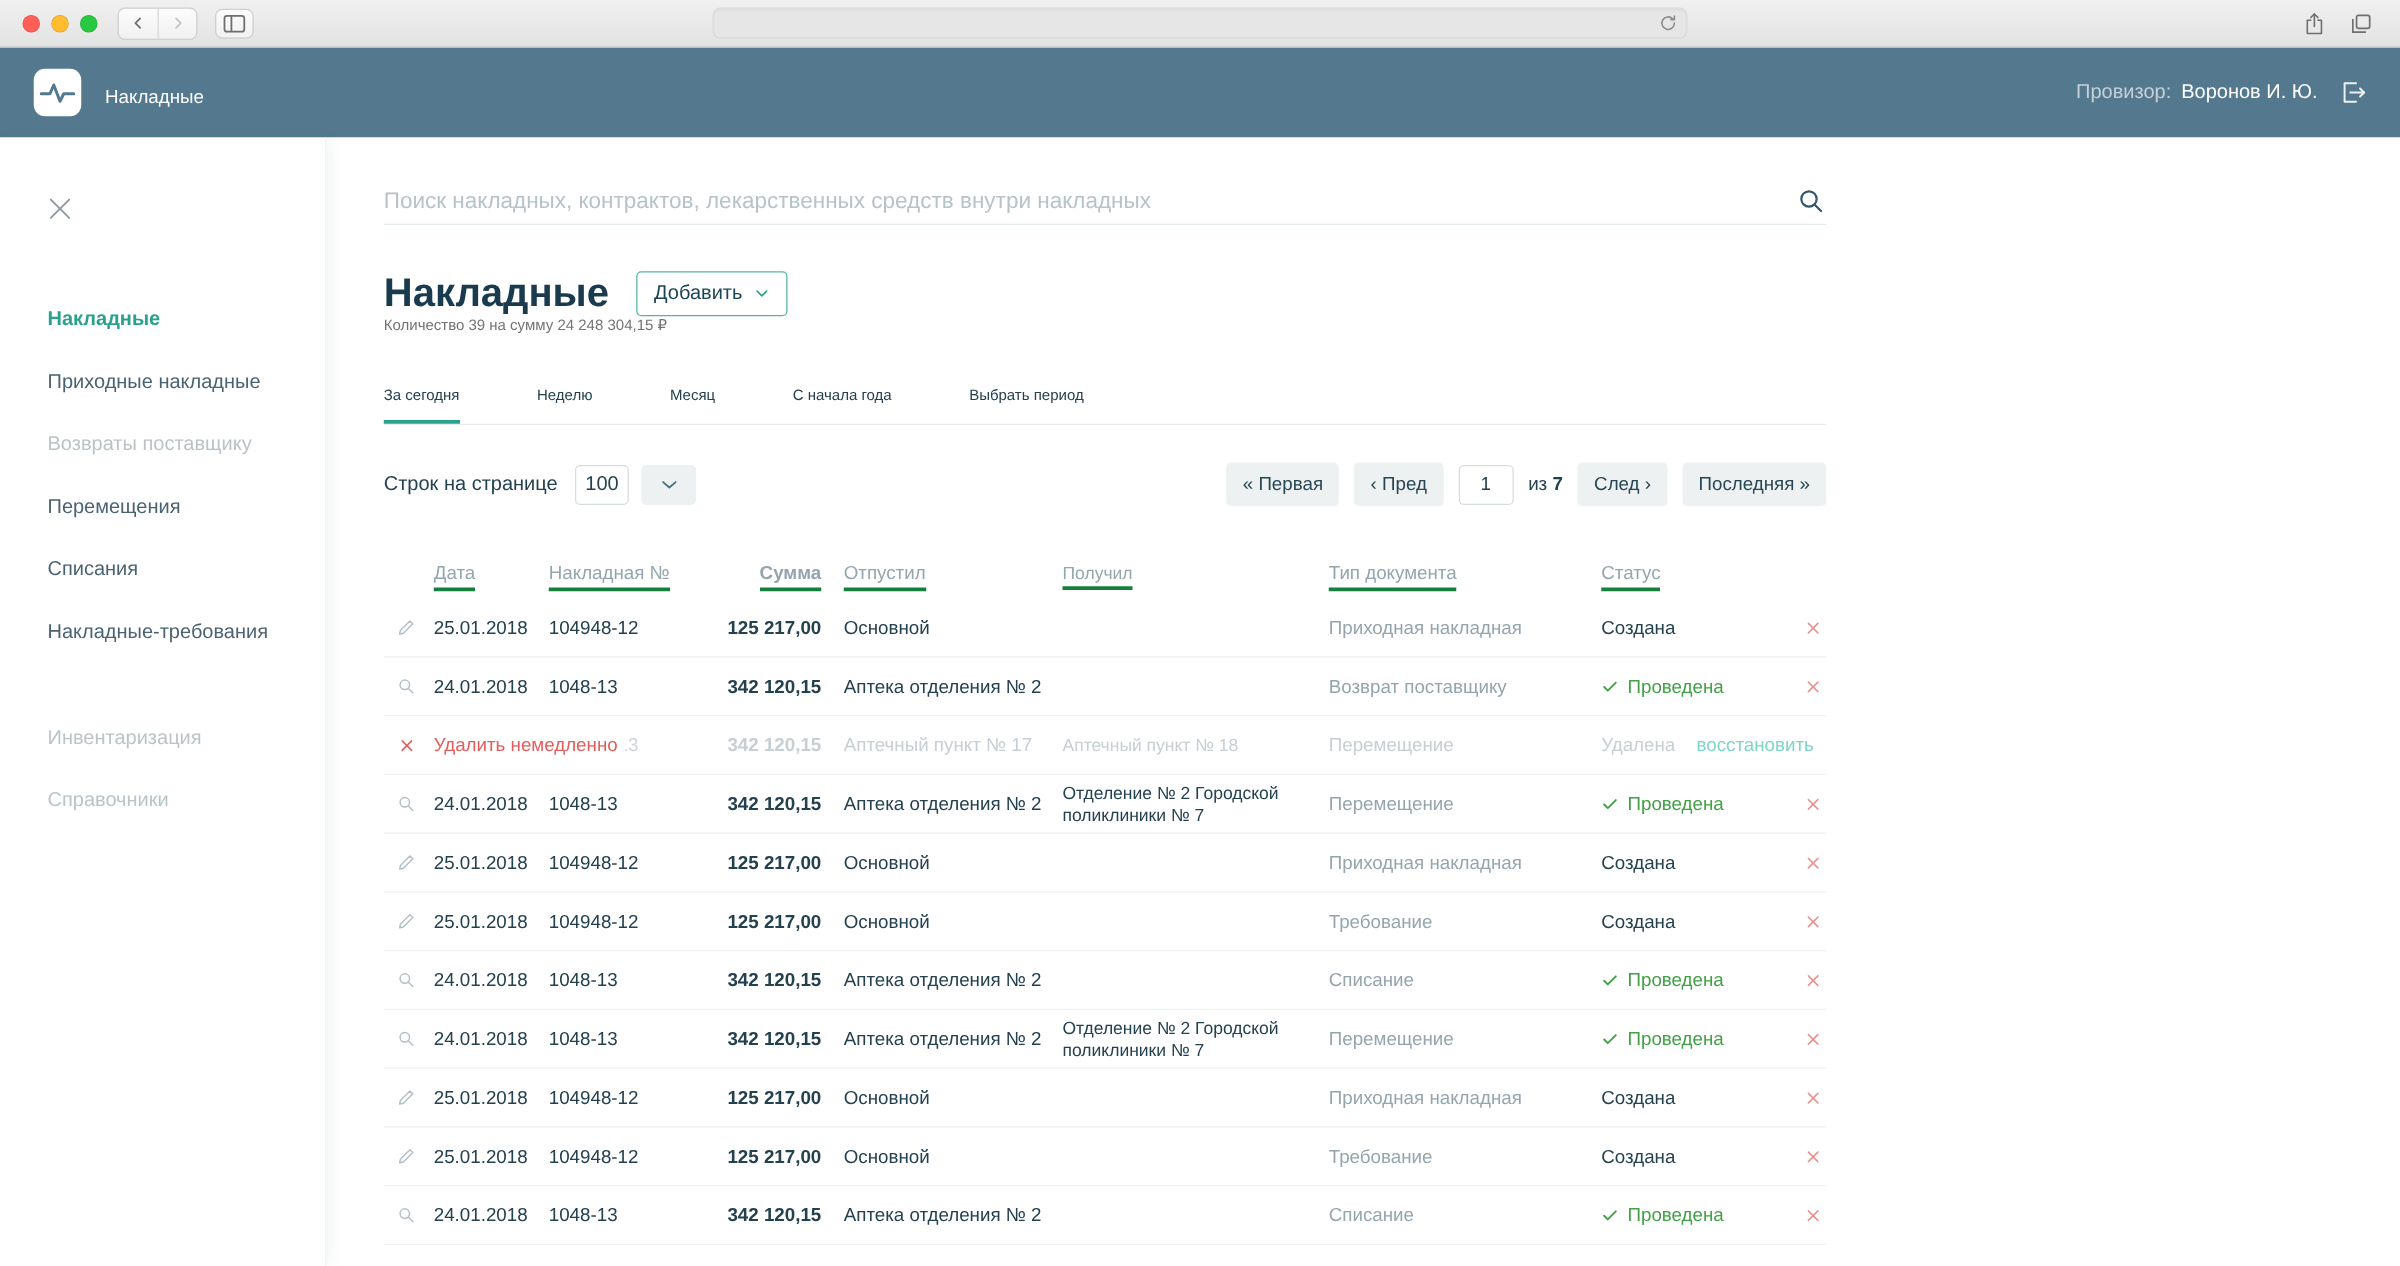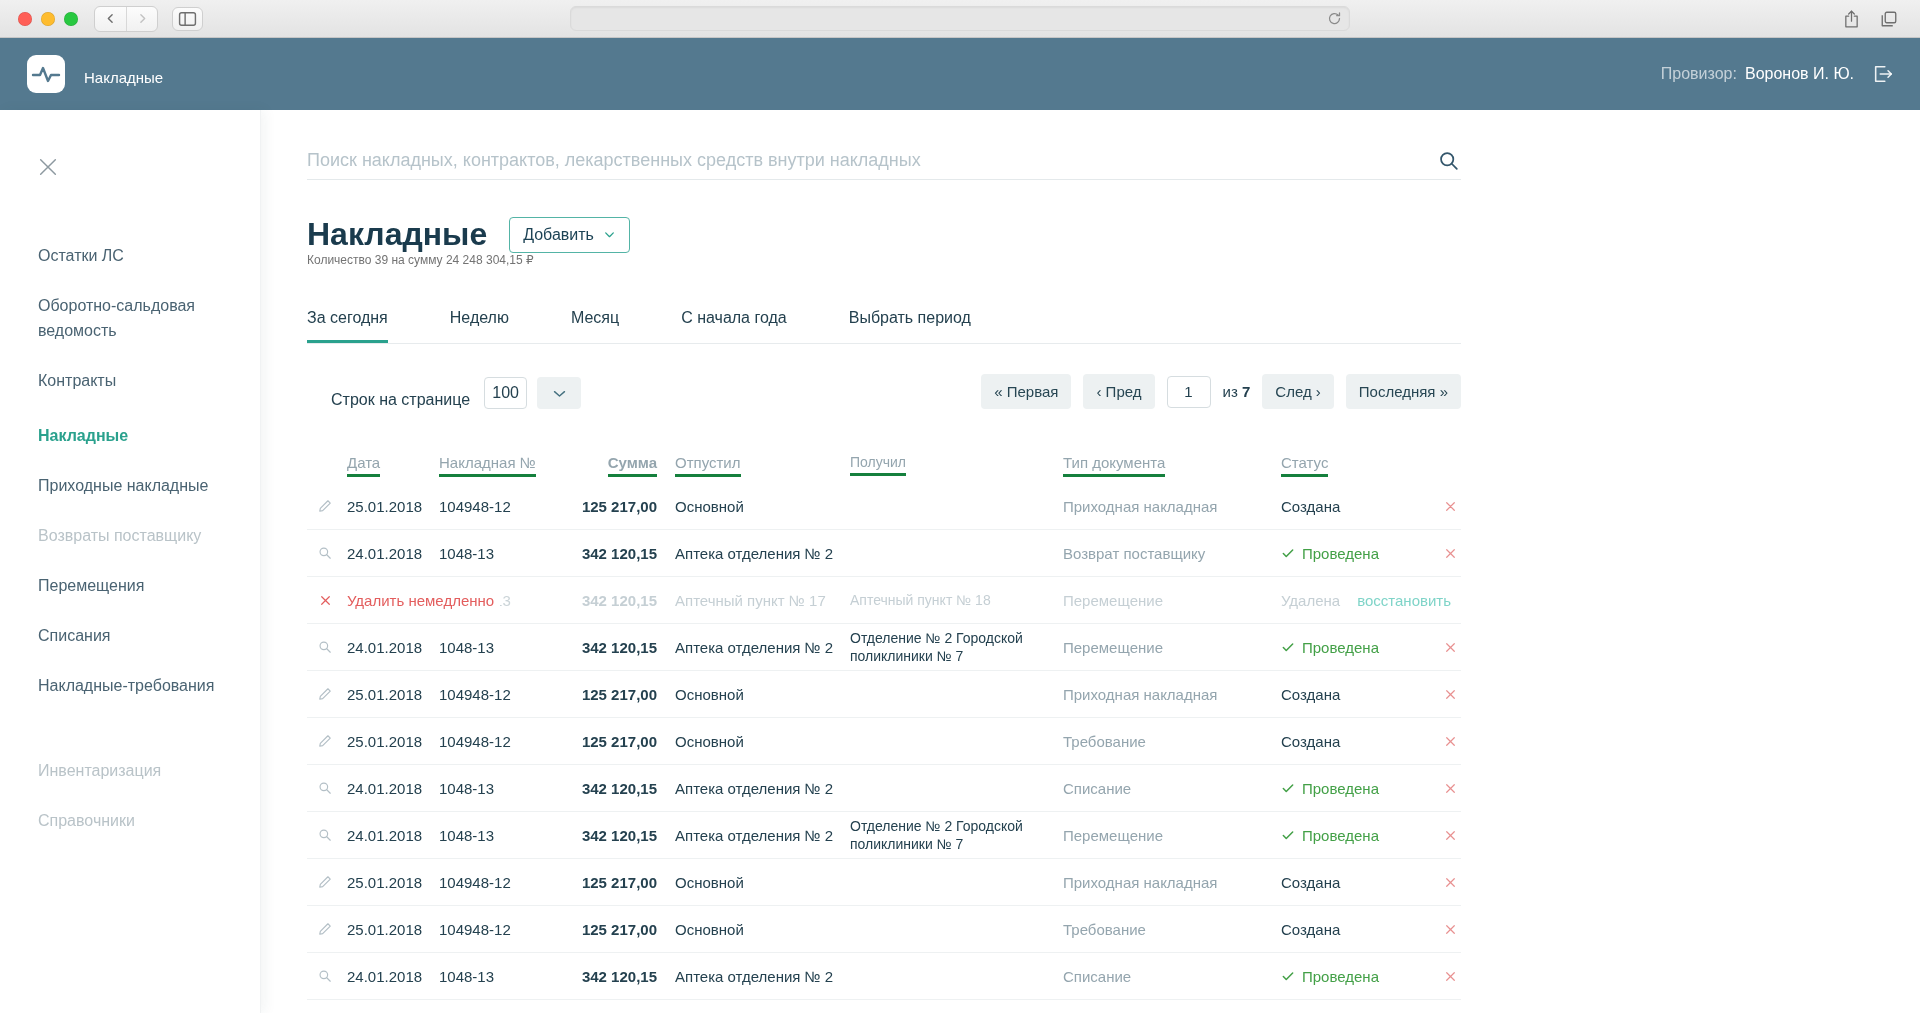--- a/index.html
+++ b/index.html
@@ -63,25 +63,25 @@
   
   .title-row{margin-top:36px;display:flex;align-items:center;}
   h1{margin:0;font-size:32px;color:#1A3B4D;font-weight:700;}
   .add-btn{margin-left:22px;display:inline-flex;align-items:center;gap:9px;border:1px solid #54B4A6;background:#fff;
            border-radius:4px;padding:8px 13px;font-size:16px;color:#1D4355;font-family:inherit;cursor:pointer;}
   .add-btn .chev{color:#2AA18D;display:flex;}
   .summary{font-size:12px;color:#737373;}
 
   
   .tabs{margin-top:42px;border-bottom:1px solid #E7EBED;display:flex;}
-  .tab{margin-right:62px;padding-bottom:13px;font-size:16px;color:#24414F;border-bottom:3px solid transparent;cursor:pointer;}
+  .tab{margin-right:62px;padding-bottom:13px;font-size:12px;color:#24414F;border-bottom:3px solid transparent;cursor:pointer;}
   .tab.active{border-bottom-color:#2AA18D;}
 
   
-  .controls{margin-top:30px;display:flex;align-items:flex-end;margin-left:24px;}
+  .controls{margin-top:30px;display:flex;align-items:center;}
   .rows-label{font-size:16px;color:#24414F;}
   .rows-input{width:43px;height:32px;margin-left:14px;border:1px solid #D6DDE0;border-radius:4px;text-align:center;
               font-size:16px;color:#24414F;font-family:inherit;box-sizing:border-box;}
   .rows-dd{width:44px;height:32px;margin-left:10px;background:#EDF1F2;border:none;border-radius:4px;
            display:flex;align-items:center;justify-content:center;color:#44707F;cursor:pointer;}
   .pager{margin-left:auto;display:flex;align-items:center;gap:12px;}
   .pg-btn{background:#EDF1F2;border:none;border-radius:4px;padding:9px 13px;font-size:15px;color:#274653;font-family:inherit;cursor:pointer;white-space:nowrap;}
   .pg-input{width:44px;height:32px;border:1px solid #D6DDE0;border-radius:4px;text-align:center;font-size:15px;color:#24414F;font-family:inherit;box-sizing:border-box;}
   .pg-of{font-size:15px;color:#24414F;}
   .pg-of b{font-weight:700;}
@@ -191,25 +191,20 @@
   <div class="layout">
 
     <aside class="sidebar">
       <button class="close-menu">
         <svg width="22" height="22" viewBox="0 0 24 24" fill="none" stroke="currentColor" stroke-width="1.6" stroke-linecap="round">
             <path d="M4 4l16 16M20 4L4 20"></path>
           </svg>
       </button>
       <nav class="nav">
           <div class="nav-section">
-            <div class="nav-item">Остатки ЛС</div>
-            <div class="nav-item">Оборотно-сальдовая ведомость</div>
-            <div class="nav-item">Контракты</div>
-          </div>
-          <div class="nav-section">
             <div class="nav-item active">Накладные</div>
             <div class="nav-item">Приходные накладные</div>
             <div class="nav-item disabled">Возвраты поставщику</div>
             <div class="nav-item">Перемещения</div>
             <div class="nav-item">Списания</div>
             <div class="nav-item">Накладные-требования</div>
           </div>
           <div class="nav-section">
             <div class="nav-item disabled">Инвентаризация</div>
             <div class="nav-item disabled">Справочники</div>

